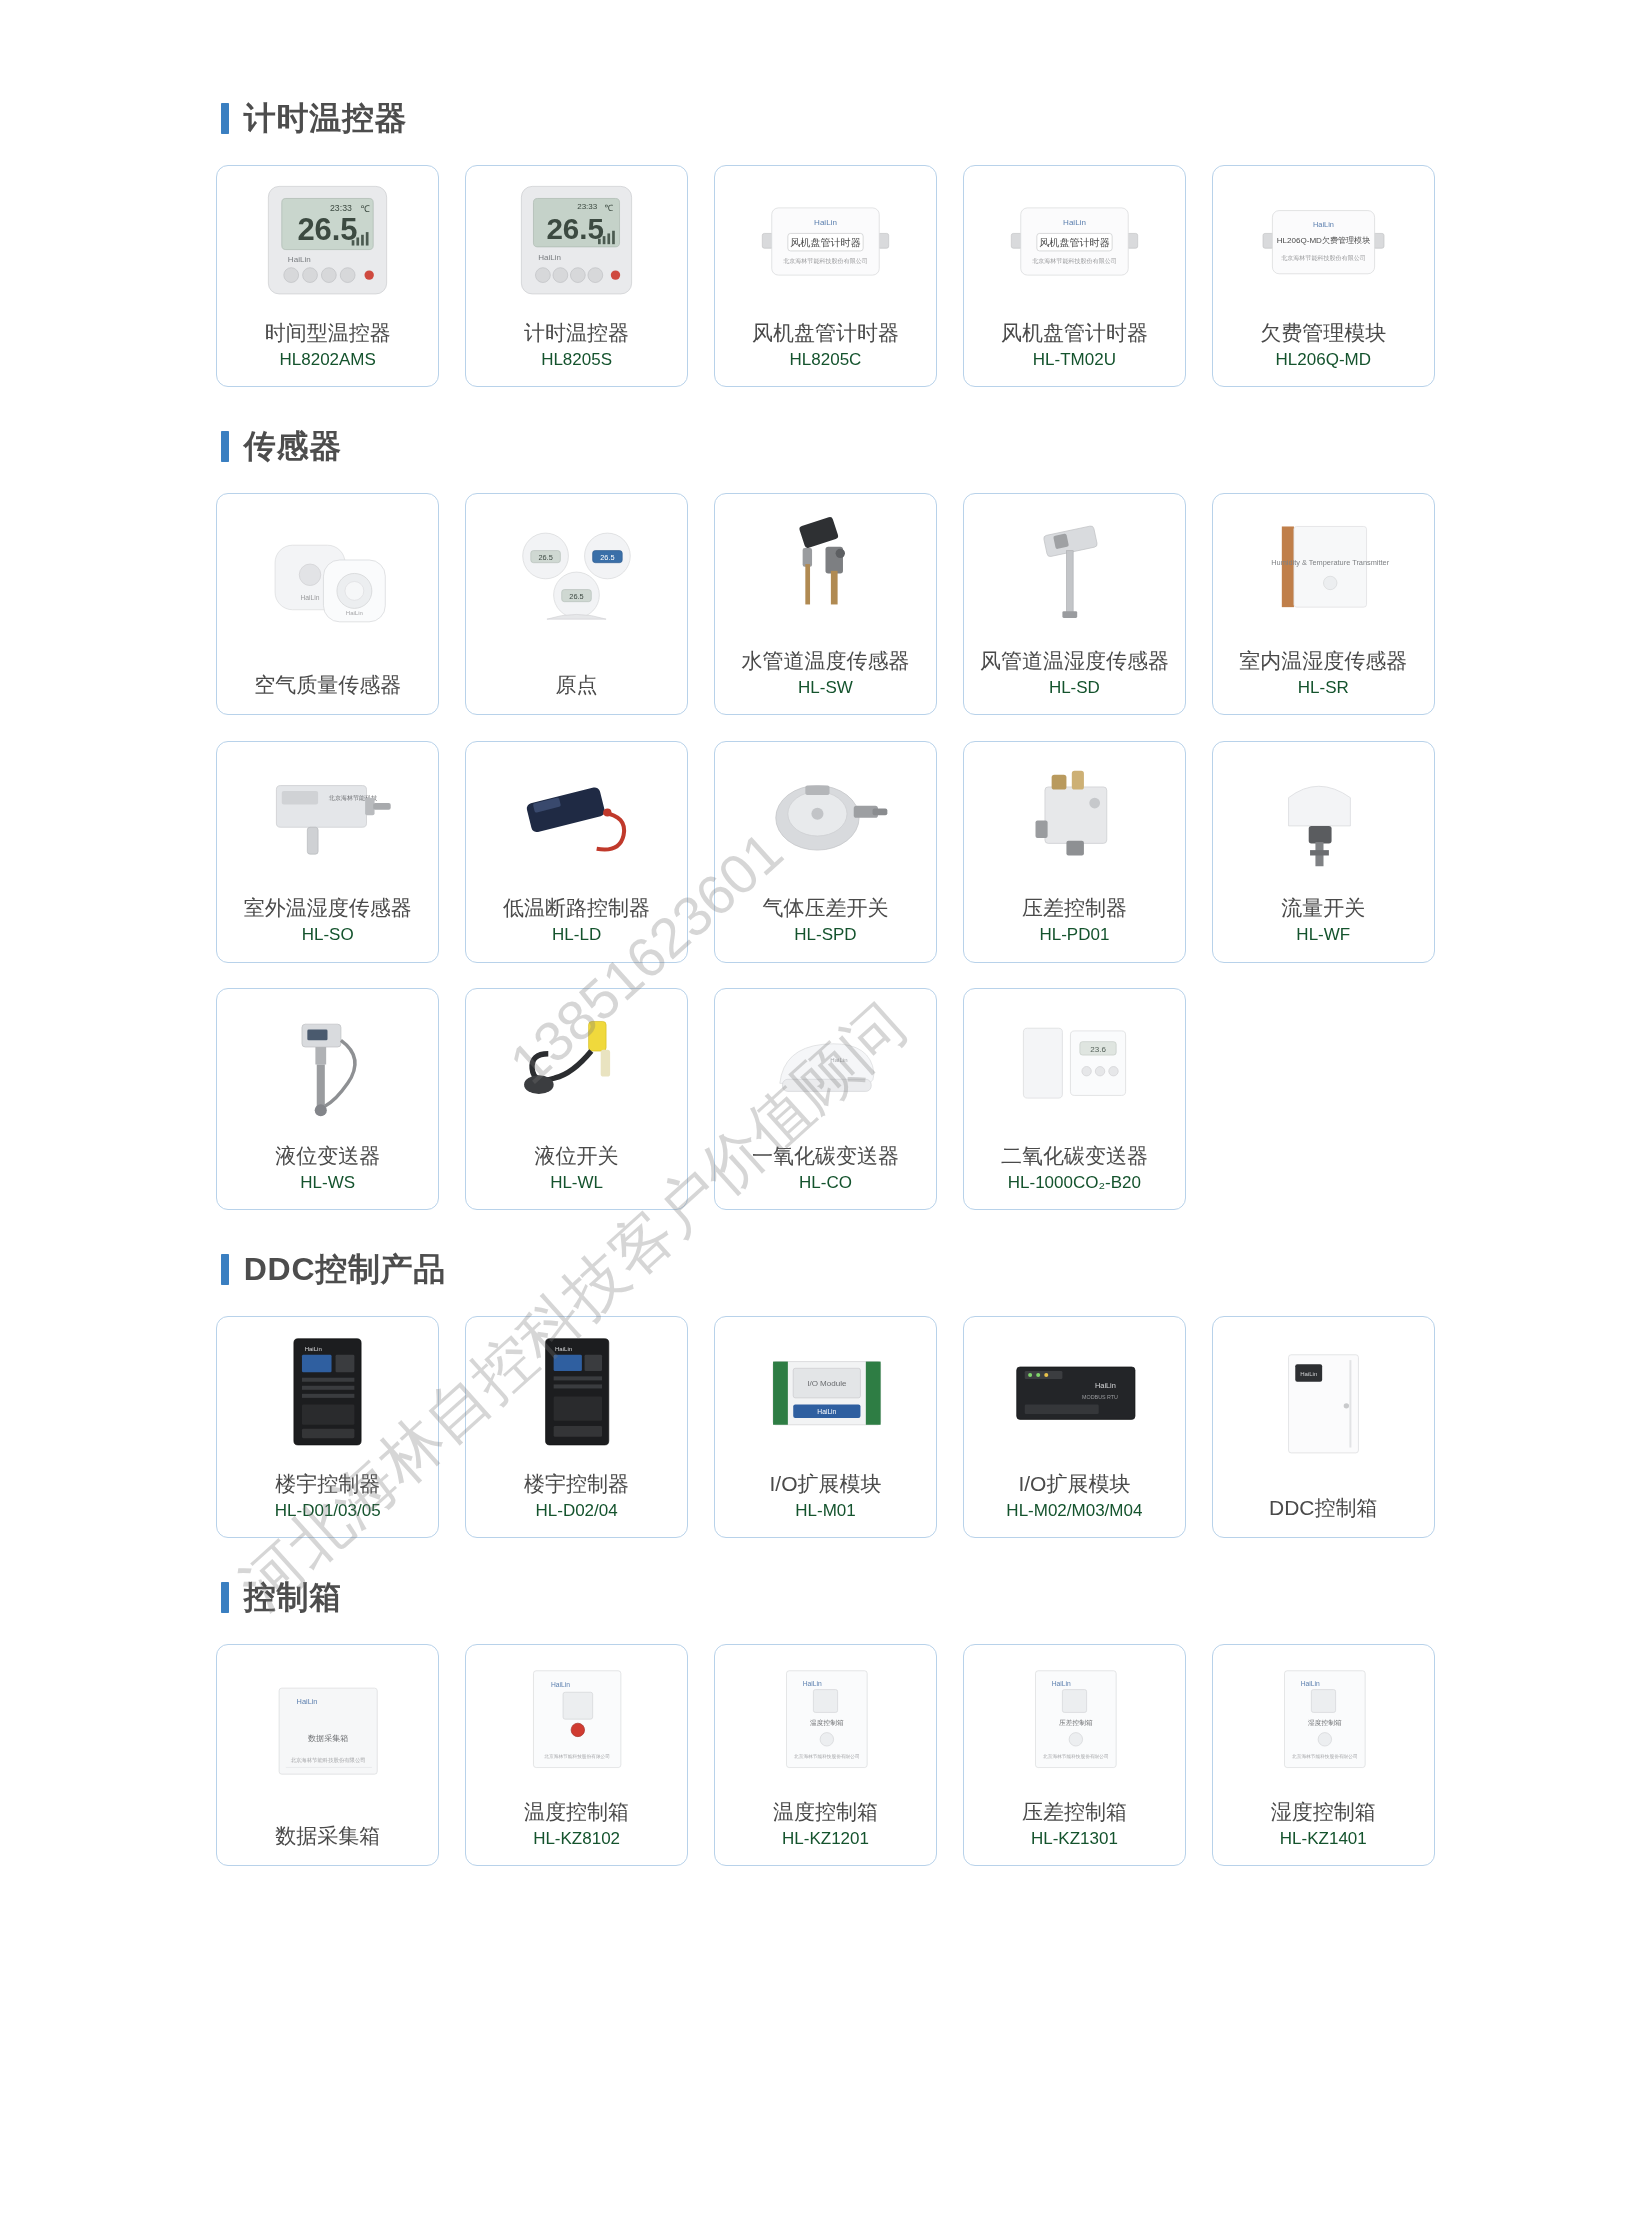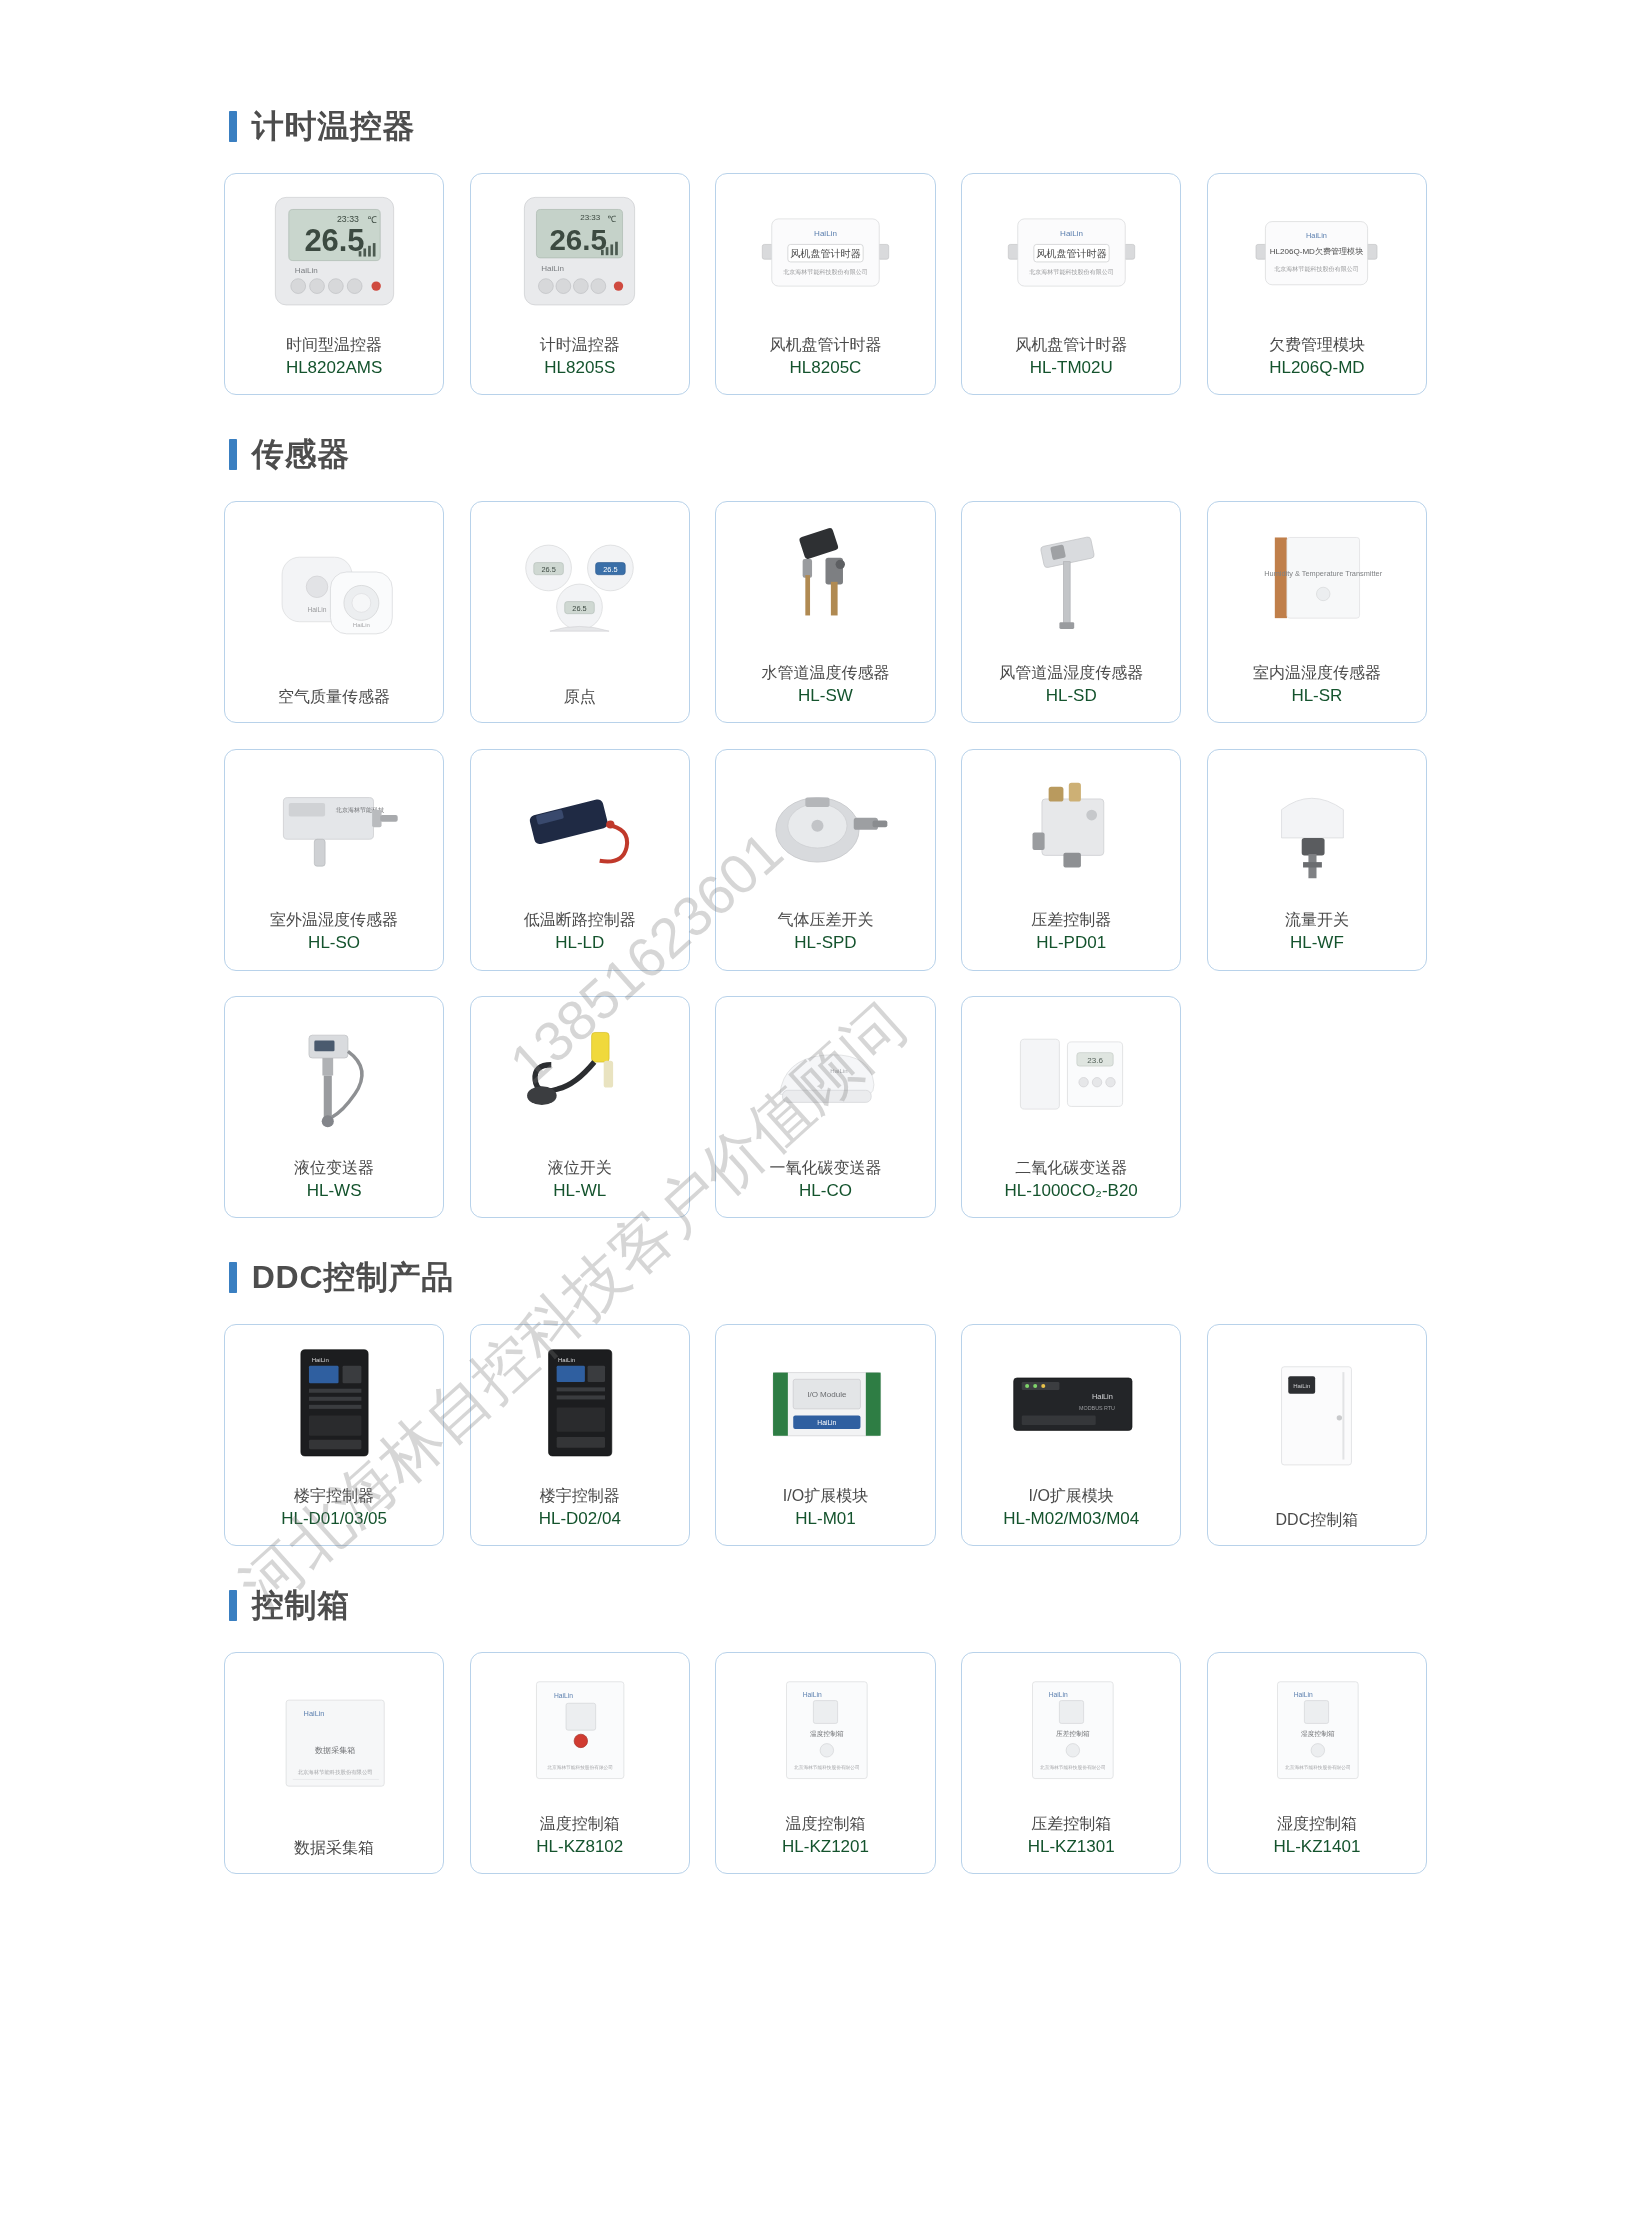--- a/index.html
+++ b/index.html
@@ -12,21 +12,21 @@
     height: 2216px;
     font-family: "Liberation Sans", "DejaVu Sans", sans-serif;
     color: #3b3b3b;
     position: relative;
     overflow: hidden;
   }
   .page {
     position: relative;
     width: 1645px;
     height: 2216px;
-    padding: 16px;
+    padding: 8px;
     box-sizing: border-box;
   }
   .content {
     position: relative;
     padding: 94px 202px 0 208px;
     box-sizing: border-box;
     z-index: 2;
   }
 
   
@@ -81,21 +81,21 @@
     justify-content: center;
     overflow: hidden;
   }
   .card .thumb svg { display: block; }
   .card .caption {
     text-align: center;
     line-height: 1.45;
     padding-bottom: 4px;
   }
   .card .cap-name {
-    font-size: 16px;
+    font-size: 21px;
     color: #4a4a4a;
     display: block;
     margin-top: 12px;
   }
   .card .cap-model {
     font-size: 17px;
     color: #14532d;
     display: block;
   }
 

